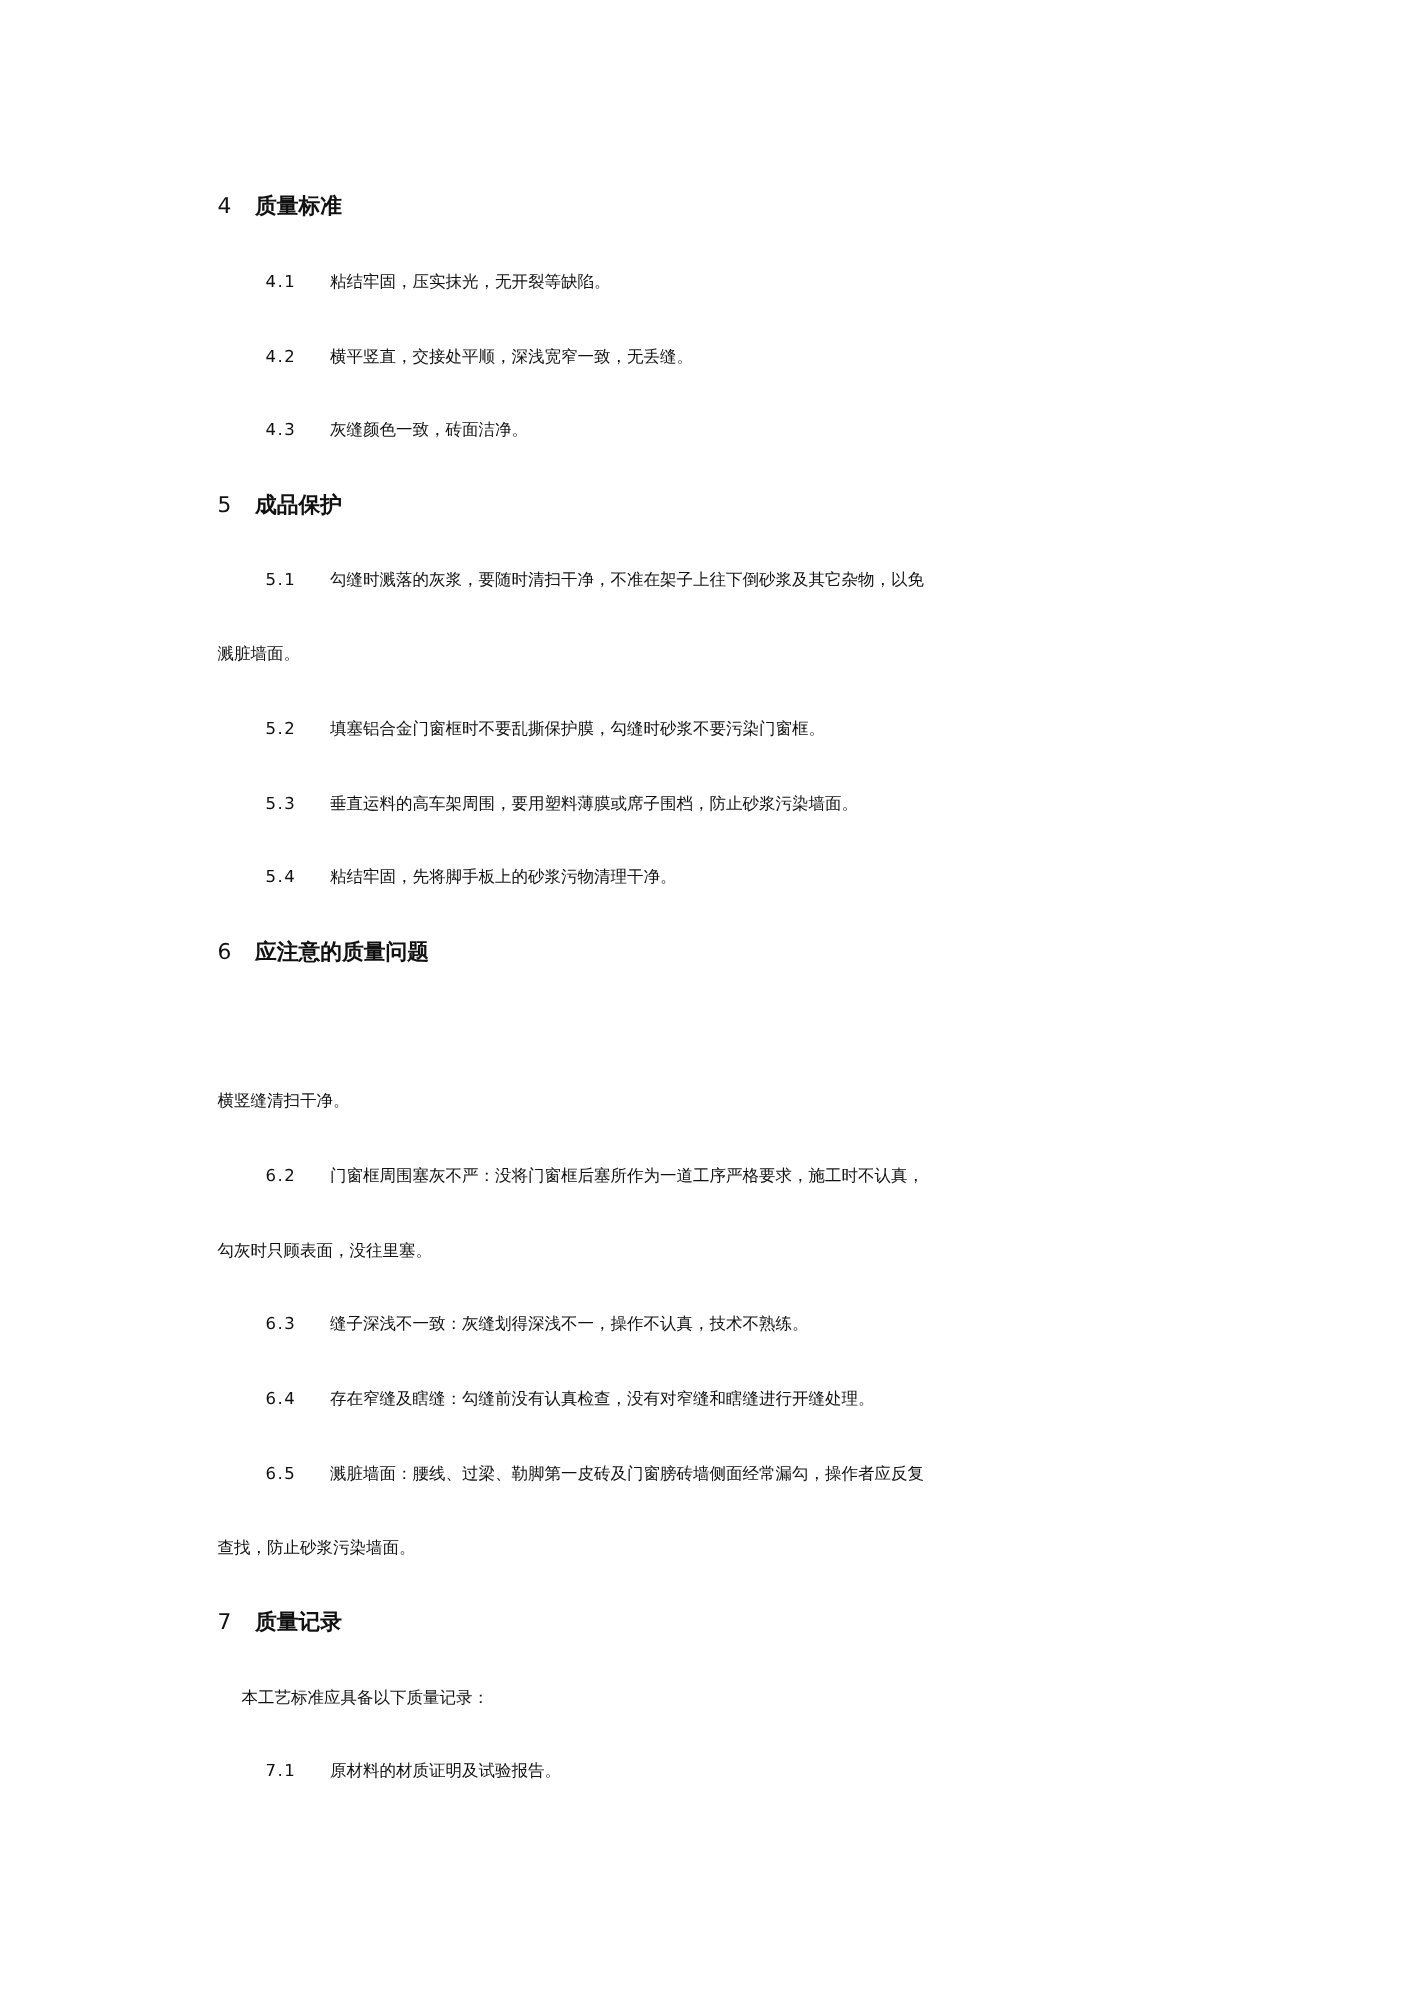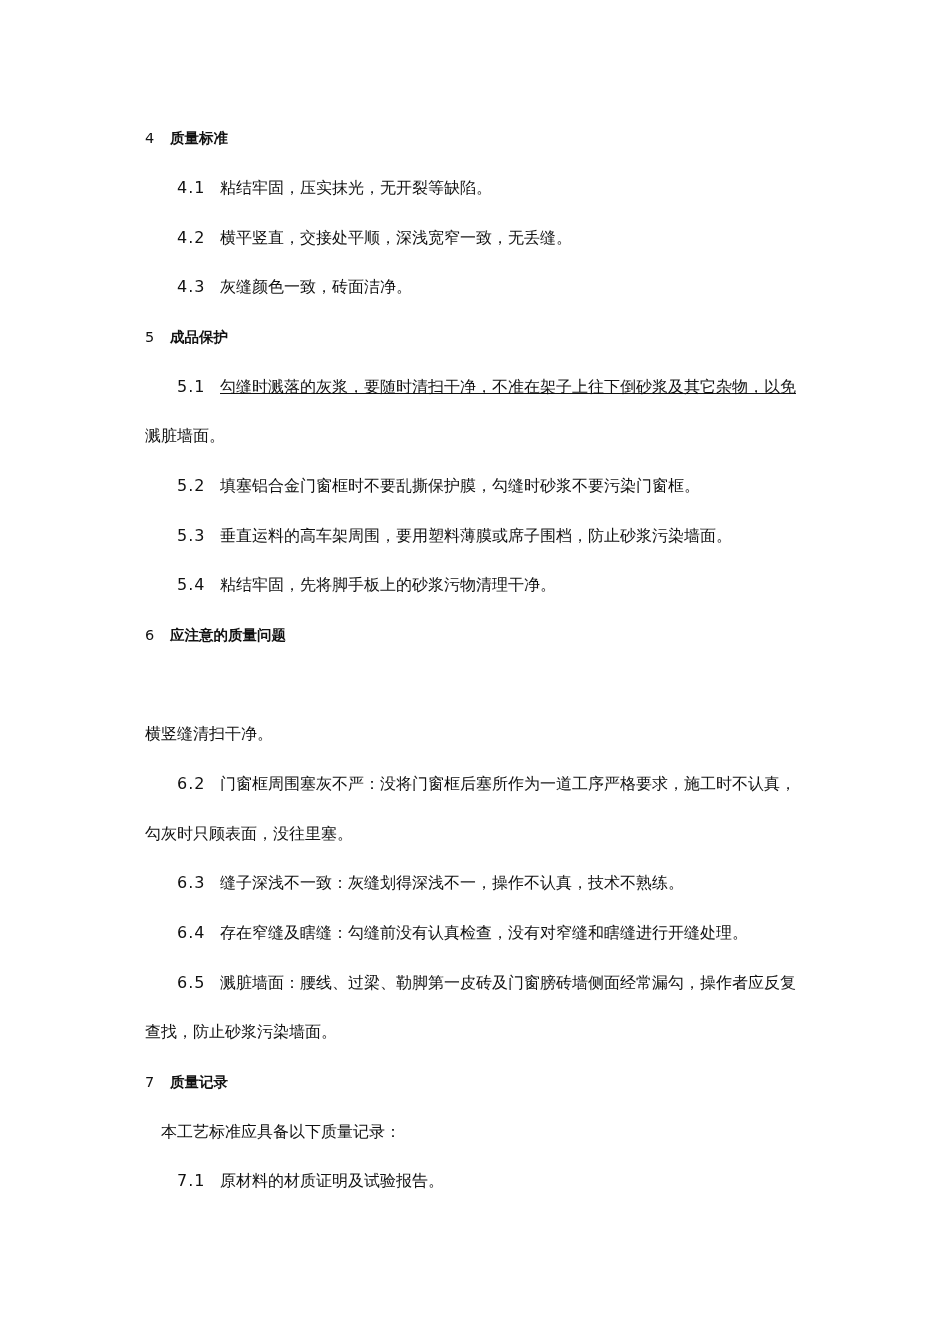--- a/index.html
+++ b/index.html
@@ -18,21 +18,21 @@
     .page {
       position: absolute;
       left: 0;
       top: 0;
       width: 950px;
       height: 1344px;
     }
     .line {
       position: absolute;
       white-space: nowrap;
-      font-size: 16px;
+      font-size: 11px;
       line-height: 20px;
       font-family: "DejaVu Serif", "Liberation Serif", serif;
     }
     .heading {
       font-family: "DejaVu Sans", "Liberation Sans", sans-serif;
       font-weight: bold;
       font-size: 14.5px;
     }
     .num {
       font-family: "DejaVu Sans", "Liberation Sans", sans-serif;
@@ -56,21 +56,21 @@
   <div class="line item" style="left:177px; top:228px;">
     <span class="num">4.2</span><span>横平竖直，交接处平顺，深浅宽窄一致，无丢缝。</span>
   </div>
   <div class="line item" style="left:177px; top:277px;">
     <span class="num">4.3</span><span>灰缝颜色一致，砖面洁净。</span>
   </div>
 
   <div class="line heading" style="left:145px; top:327px;">
     <span class="num">5</span><span>成品保护</span>
   </div>
-  <div class="line item" style="left:177px; top:377px;text-decoration:underline;">
+  <div class="line item" style="left:177px; top:377px;">
     <span class="num">5.1</span><span>勾缝时溅落的灰浆，要随时清扫干净，不准在架子上往下倒砂浆及其它杂物，以免</span>
   </div>
   <div class="line" style="left:145px; top:426px;">溅脏墙面。</div>
   <div class="line item" style="left:177px; top:476px;">
     <span class="num">5.2</span><span>填塞铝合金门窗框时不要乱撕保护膜，勾缝时砂浆不要污染门窗框。</span>
   </div>
   <div class="line item" style="left:177px; top:526px;">
     <span class="num">5.3</span><span>垂直运料的高车架周围，要用塑料薄膜或席子围档，防止砂浆污染墙面。</span>
   </div>
   <div class="line item" style="left:177px; top:575px;">

